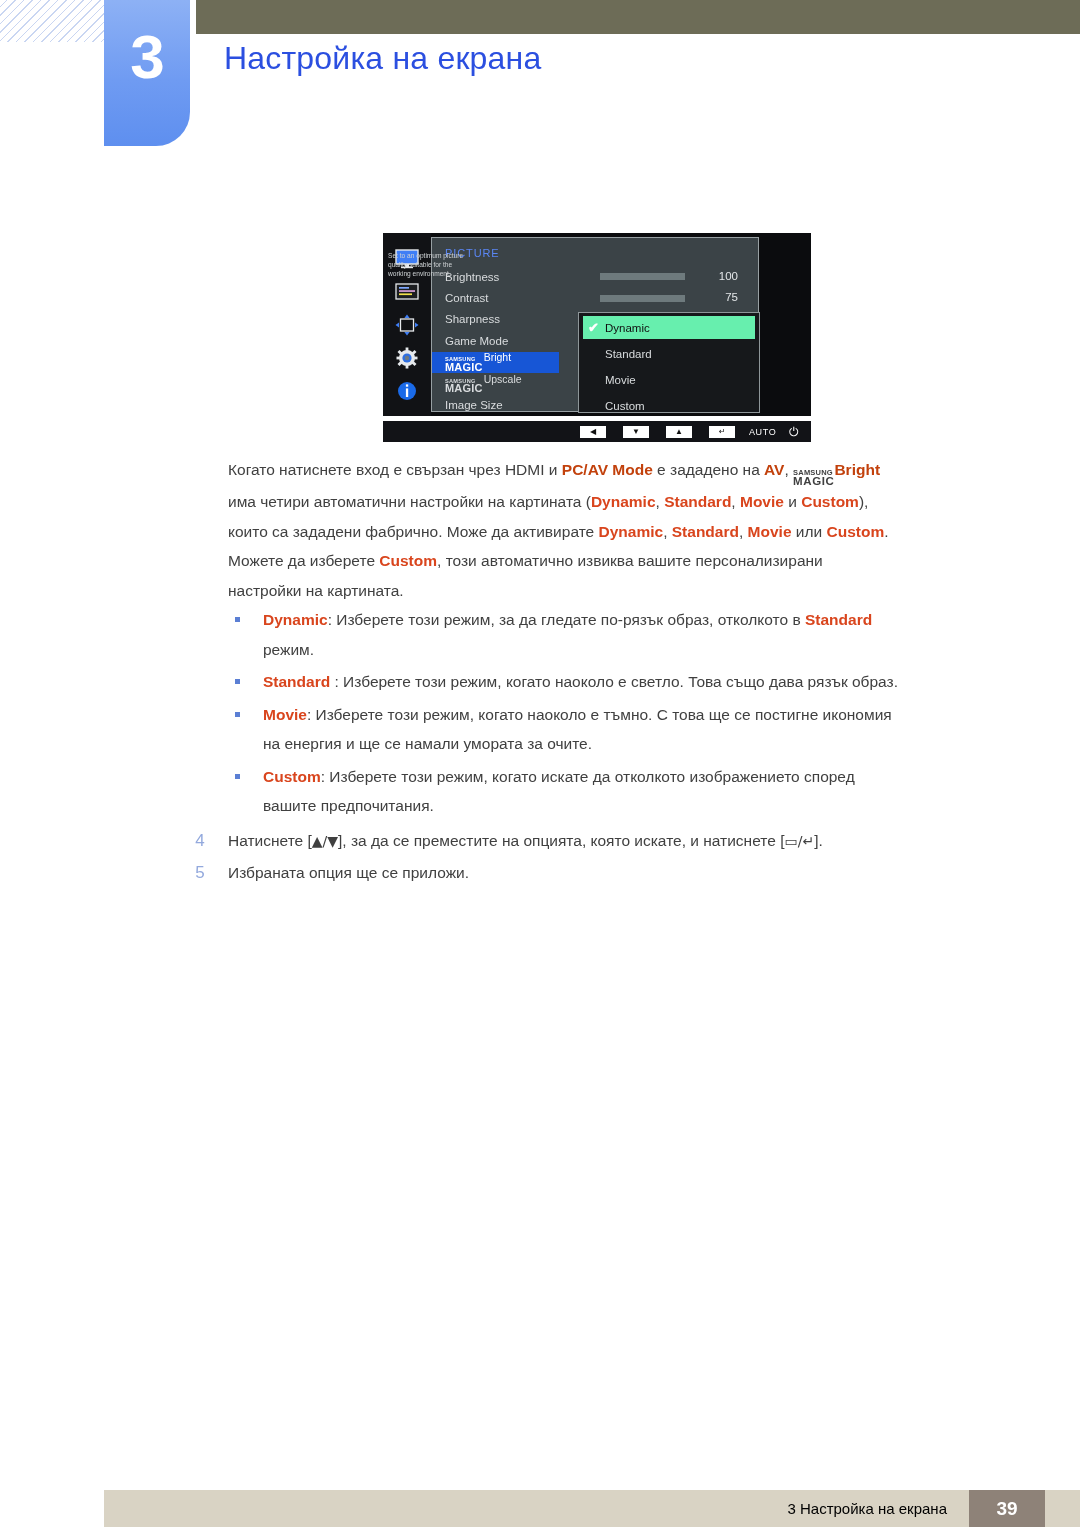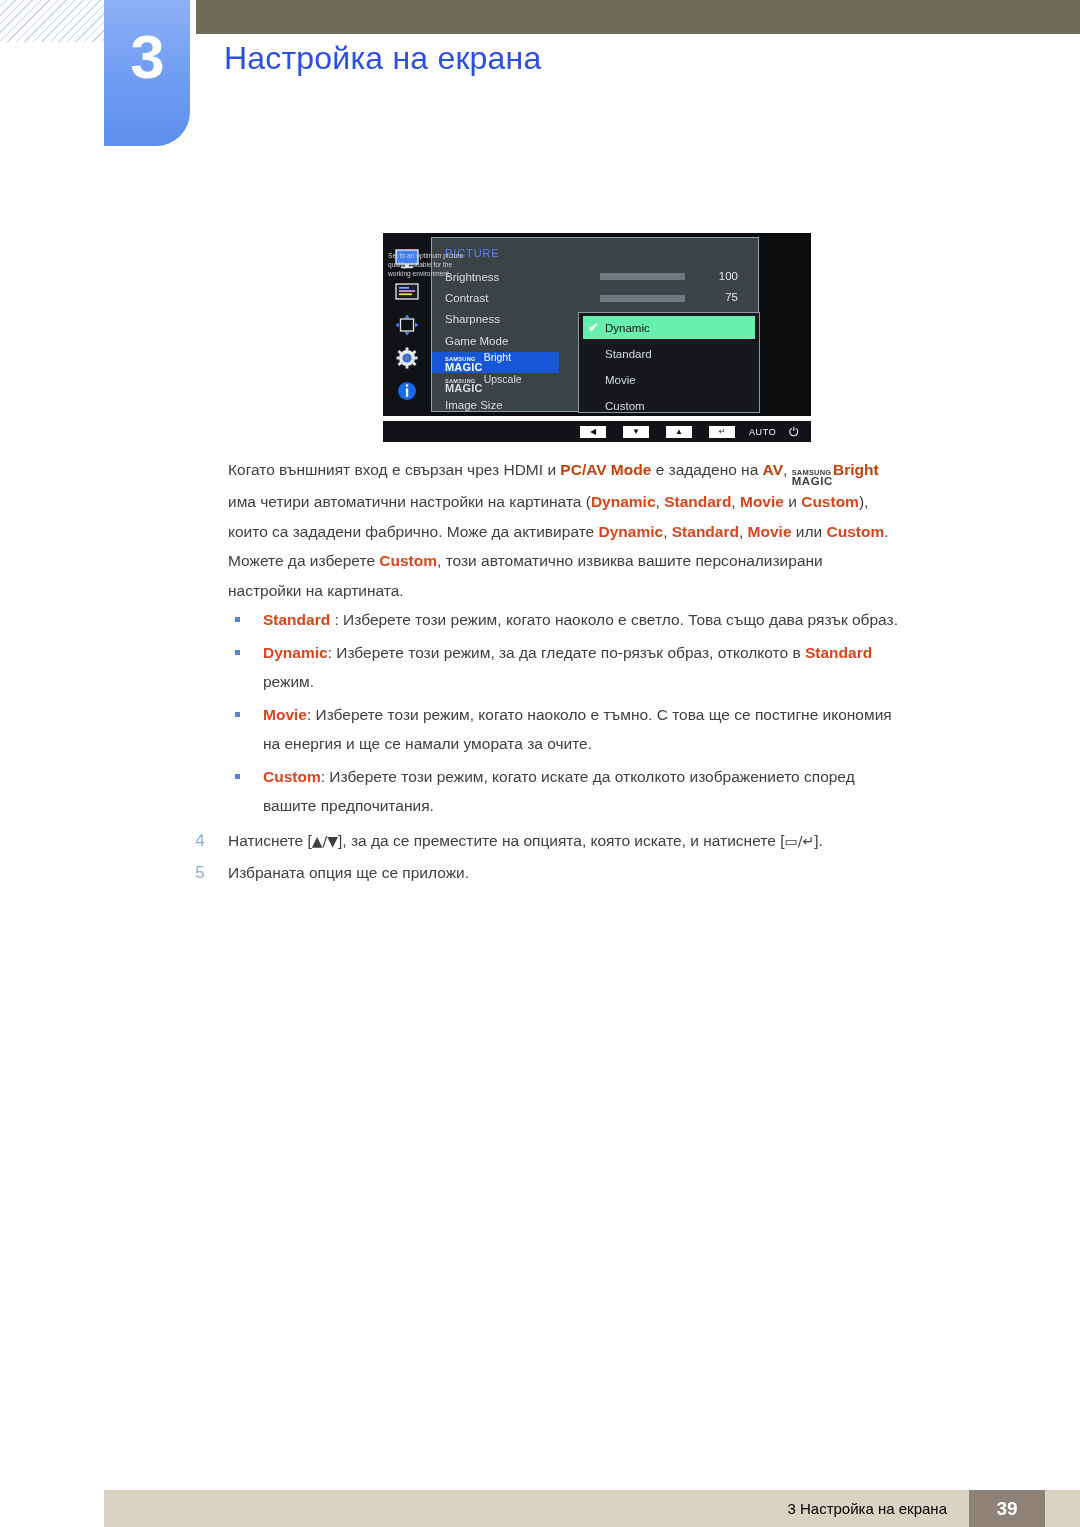--- a/index.html
+++ b/index.html
@@ -570,44 +570,44 @@
     </div>
     <div class="fbtn" style="left:326px;">
       <div class="key-box">↵</div>
     </div>
     <div class="fbtn f-auto" style="left:366px;">AUTO</div>
     <div class="fbtn f-power" style="left:406px;">⏻</div>
   </div>
 </div>
 
 <div class="para" style="top:455px;">
-  <span>Когато външният вход е свързан чрез HDMI и </span><span class="kw-b">PC/AV Mode</span><span> е зададено на </span><span class="kw-b">AV</span><span>, </span><span class="magic-inline">
+  <span>Когато натиснете вход е свързан чрез HDMI и </span><span class="kw-b">PC/AV Mode</span><span> е зададено на </span><span class="kw-b">AV</span><span>, </span><span class="magic-inline">
       <span class="stk">
         <span class="t">SAMSUNG</span>
         <span class="b">MAGIC</span>
       </span>
       <span class="kw-b" style="font-size:15.5px;">Bright</span>
     </span><br>
   <span>има четири автоматични настройки на картината (</span><span class="kw">Dynamic</span><span>, </span><span class="kw">Standard</span><span>, </span><span class="kw">Movie</span><span> и </span><span class="kw">Custom</span><span>),</span><br>
   <span>които са зададени фабрично. Може да активирате </span><span class="kw">Dynamic</span><span>, </span><span class="kw">Standard</span><span>, </span><span class="kw">Movie</span><span> или </span><span class="kw">Custom</span><span>.</span><br>
   <span>Можете да изберете </span><span class="kw">Custom</span><span>, този автоматично извиква вашите персонализирани</span><br>
   <span>настройки на картината.</span>
 </div>
 
 <div class="bullets" style="top:605px;">
 
   <div class="bullet-row">
     <span class="bullet-dot"></span>
-    <span class="kw">Standard</span><span> : Изберете този режим, когато наоколо е светло. Това също дава рязък образ.</span>
+    <span class="kw">Dynamic</span><span>: Изберете този режим, за да гледате по-рязък образ, отколкото в </span><span class="kw">Standard</span><br>
+    <span>режим.</span>
   </div>
 
   <div class="bullet-row">
     <span class="bullet-dot"></span>
-    <span class="kw">Dynamic</span><span>: Изберете този режим, за да гледате по-рязък образ, отколкото в </span><span class="kw">Standard</span><br>
-    <span>режим.</span>
+    <span class="kw">Standard</span><span> : Изберете този режим, когато наоколо е светло. Това също дава рязък образ.</span>
   </div>
 
   <div class="bullet-row">
     <span class="bullet-dot"></span>
     <span class="kw">Movie</span><span>: Изберете този режим, когато наоколо е тъмно. С това ще се постигне икономия</span><br>
     <span>на енергия и ще се намали умората за очите.</span>
   </div>
 
   <div class="bullet-row">
     <span class="bullet-dot"></span>

